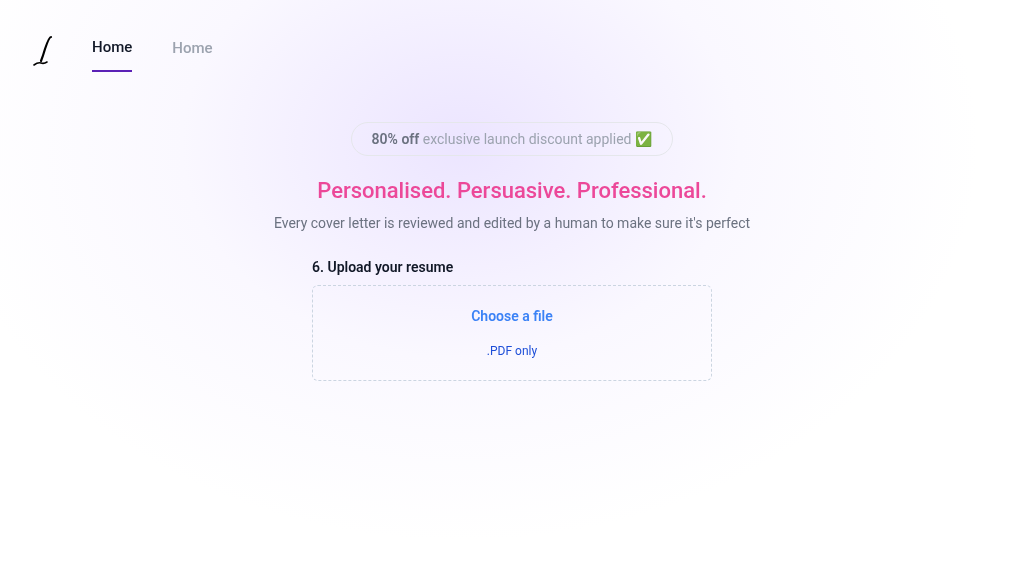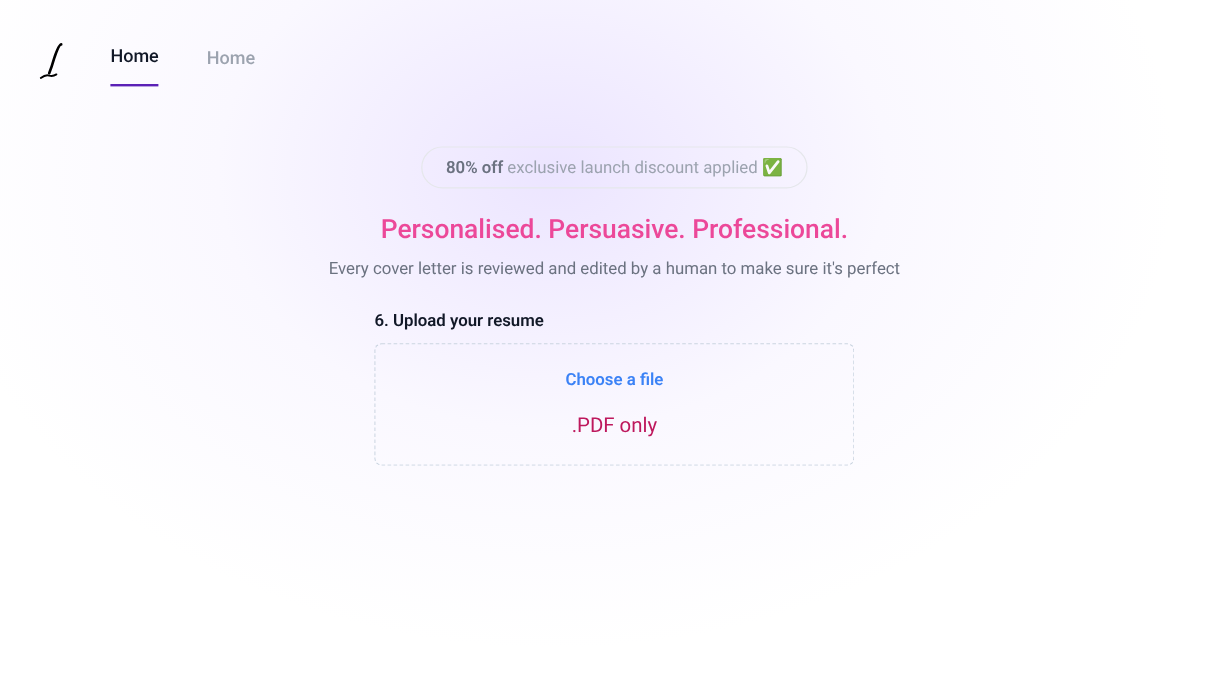--- a/index.html
+++ b/index.html
@@ -101,22 +101,22 @@
       text-align: center;
       cursor: pointer;
     }
     .choose-file {
       font-size: 14px;
       font-weight: 600;
       color: #3b82f6;
       margin-bottom: 20px;
     }
     .file-hint {
-      font-size: 17px;
-      color: #be185d;
+      font-size: 12px;
+      color: #1d4ed8;
     }
   </style>
 </head>
 <body>
 
 <header class="header">
   <div class="logo">
     <svg width="30" height="32" viewBox="0 0 30 32">
       <path d="M 20 2 Q 18 2 14 14 Q 12 21 10 26" stroke="#000" stroke-width="2.2" fill="none" stroke-linecap="round"></path>
       <path d="M 3 30 Q 7 27 10 28 Q 13 29 16 27" stroke="#000" stroke-width="1.6" fill="none" stroke-linecap="round"></path>

